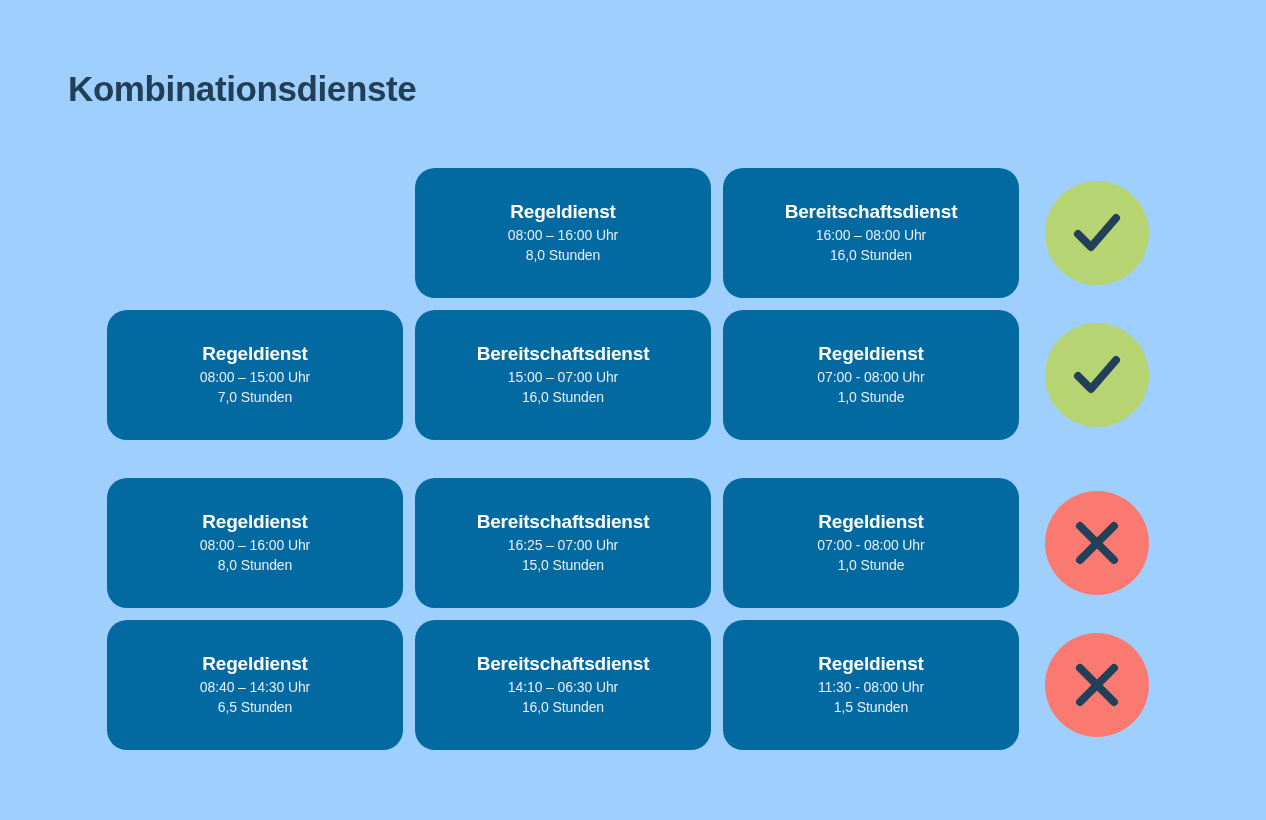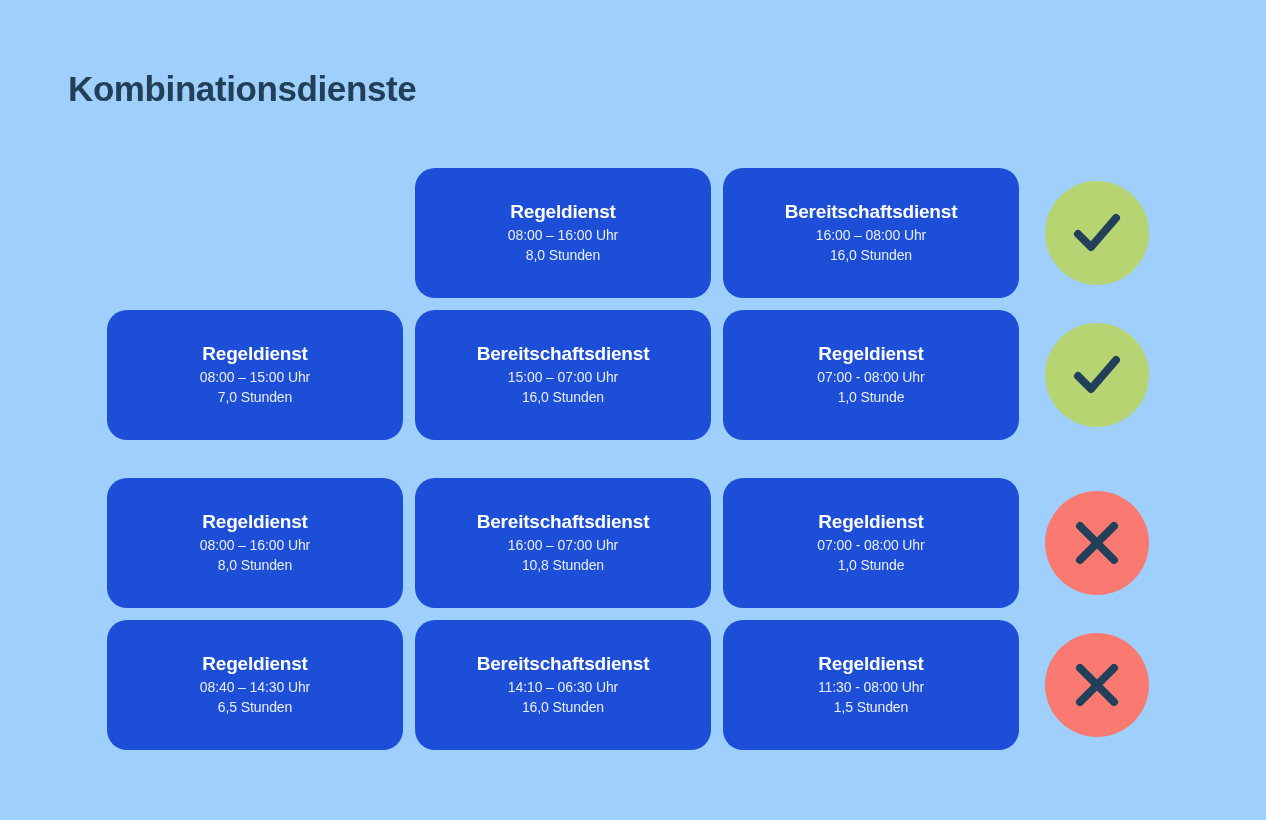--- a/index.html
+++ b/index.html
@@ -53,21 +53,21 @@
   }
 
   .cell {
     width: 296px;
     flex: 0 0 296px;
     display: flex;
   }
 
   .card {
     width: 100%;
-    background: #1d4ed8;
+    background: #0369a1;
     border-radius: 20px;
     padding: 22px 14px 24px 14px;
     box-sizing: border-box;
     display: flex;
     flex-direction: column;
     align-items: center;
     justify-content: center;
     text-align: center;
     min-height: 130px;
   }
@@ -200,22 +200,22 @@
       <div class="cell">
         <div class="card">
           <div class="card-title">Regeldienst</div>
           <div class="card-time">08:00 – 16:00 Uhr</div>
           <div class="card-hours">8,0 Stunden</div>
         </div>
       </div>
       <div class="cell">
         <div class="card">
           <div class="card-title">Bereitschaftsdienst</div>
-          <div class="card-time">16:00 – 07:00 Uhr</div>
-          <div class="card-hours">10,8 Stunden</div>
+          <div class="card-time">16:25 – 07:00 Uhr</div>
+          <div class="card-hours">15,0 Stunden</div>
         </div>
       </div>
       <div class="cell">
         <div class="card">
           <div class="card-title">Regeldienst</div>
           <div class="card-time">07:00 - 08:00 Uhr</div>
           <div class="card-hours">1,0 Stunde</div>
         </div>
       </div>
       <div class="status">

